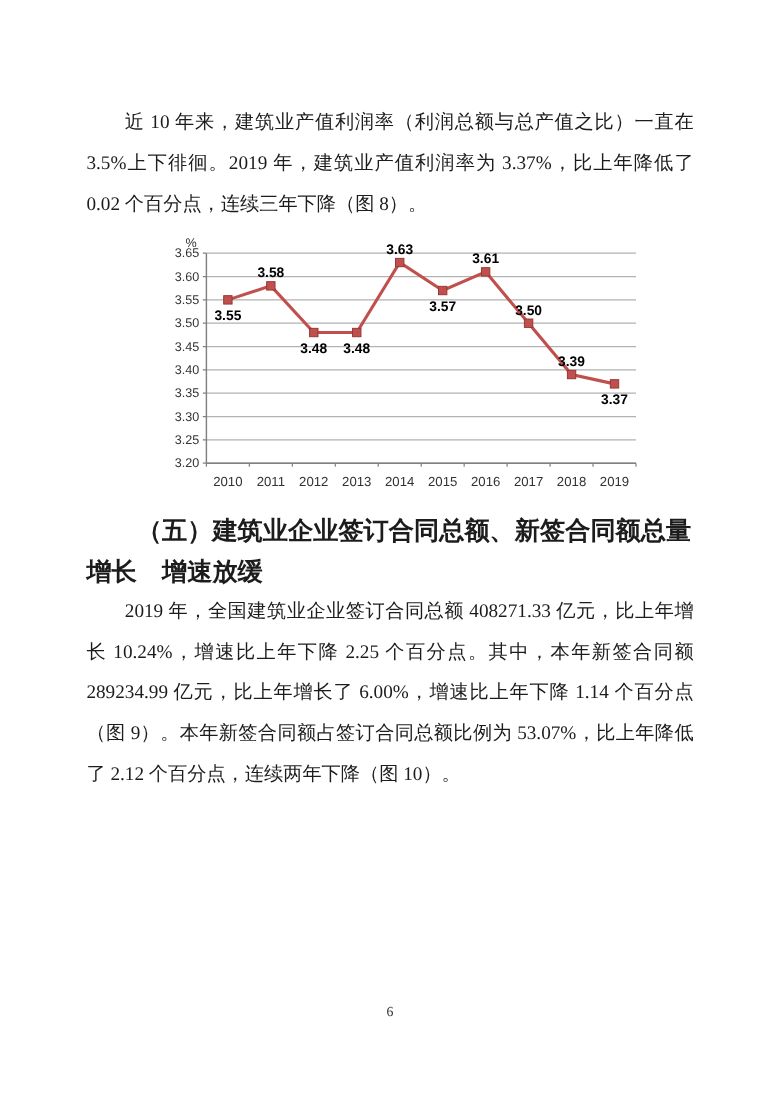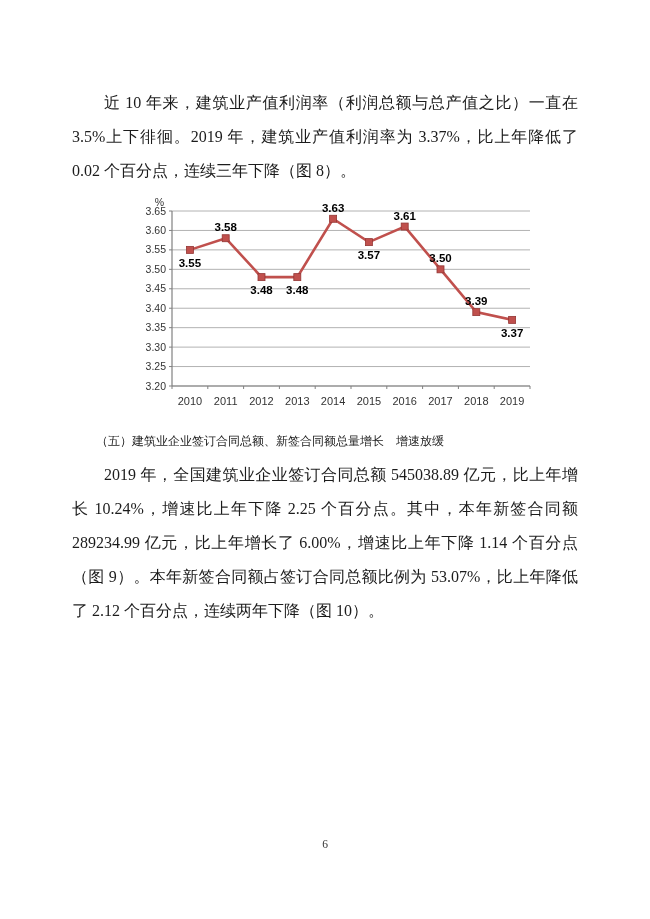--- a/index.html
+++ b/index.html
@@ -28,22 +28,22 @@
     width:412px;
   }
   .figcaption{
     text-align:center;
     font-weight:bold;
     font-size:14.5px;
     line-height:22px;
     margin:4px 0 0 0;
   }
   .heading{
-    font-size:12px;
-    font-weight:normal;
+    font-size:21px;
+    font-weight:bold;
     line-height:34px;
     text-indent:2em;
     margin:6px 0 0 0;
   }
   .para2{margin-top:0;}
   .page-number{
     position:absolute;
     left:0; right:0;
     top:838px;
     text-align:center;
@@ -140,18 +140,18 @@
             <rect x="334.79999999999995" y="113.61111111111109" width="7" height="7" fill="#C0504D" stroke="#943634" stroke-width="0.8"></rect>
             <text x="338.29999999999995" y="110.11111111111109" text-anchor="middle" class="dlabel">3.39</text>
             <rect x="370.59999999999997" y="121.38888888888889" width="7" height="7" fill="#C0504D" stroke="#943634" stroke-width="0.8"></rect>
             <text x="374.09999999999997" y="141.88888888888889" text-anchor="middle" class="dlabel">3.37</text>
           </svg>
       </div>
     </figure>
 
     <h3 class="heading">（五）建筑业企业签订合同总额、新签合同额总量增长　增速放缓</h3>
 
-    <p class="para para2">2019 年，全国建筑业企业签订合同总额 545038.89 亿元，比上年增长 10.24%，增速比上年下降 2.25 个百分点。其中，本年新签合同额 289234.99 亿元，比上年增长了 6.00%，增速比上年下降 1.14 个百分点（图 9）。本年新签合同额占签订合同总额比例为 53.07%，比上年降低了 2.12 个百分点，连续两年下降（图 10）。</p>
+    <p class="para para2">2019 年，全国建筑业企业签订合同总额 408271.33 亿元，比上年增长 10.24%，增速比上年下降 2.25 个百分点。其中，本年新签合同额 289234.99 亿元，比上年增长了 6.00%，增速比上年下降 1.14 个百分点（图 9）。本年新签合同额占签订合同总额比例为 53.07%，比上年降低了 2.12 个百分点，连续两年下降（图 10）。</p>
 
   </div>
 
   <div class="page-number">6</div>
 </div>
 
 </body></html>

